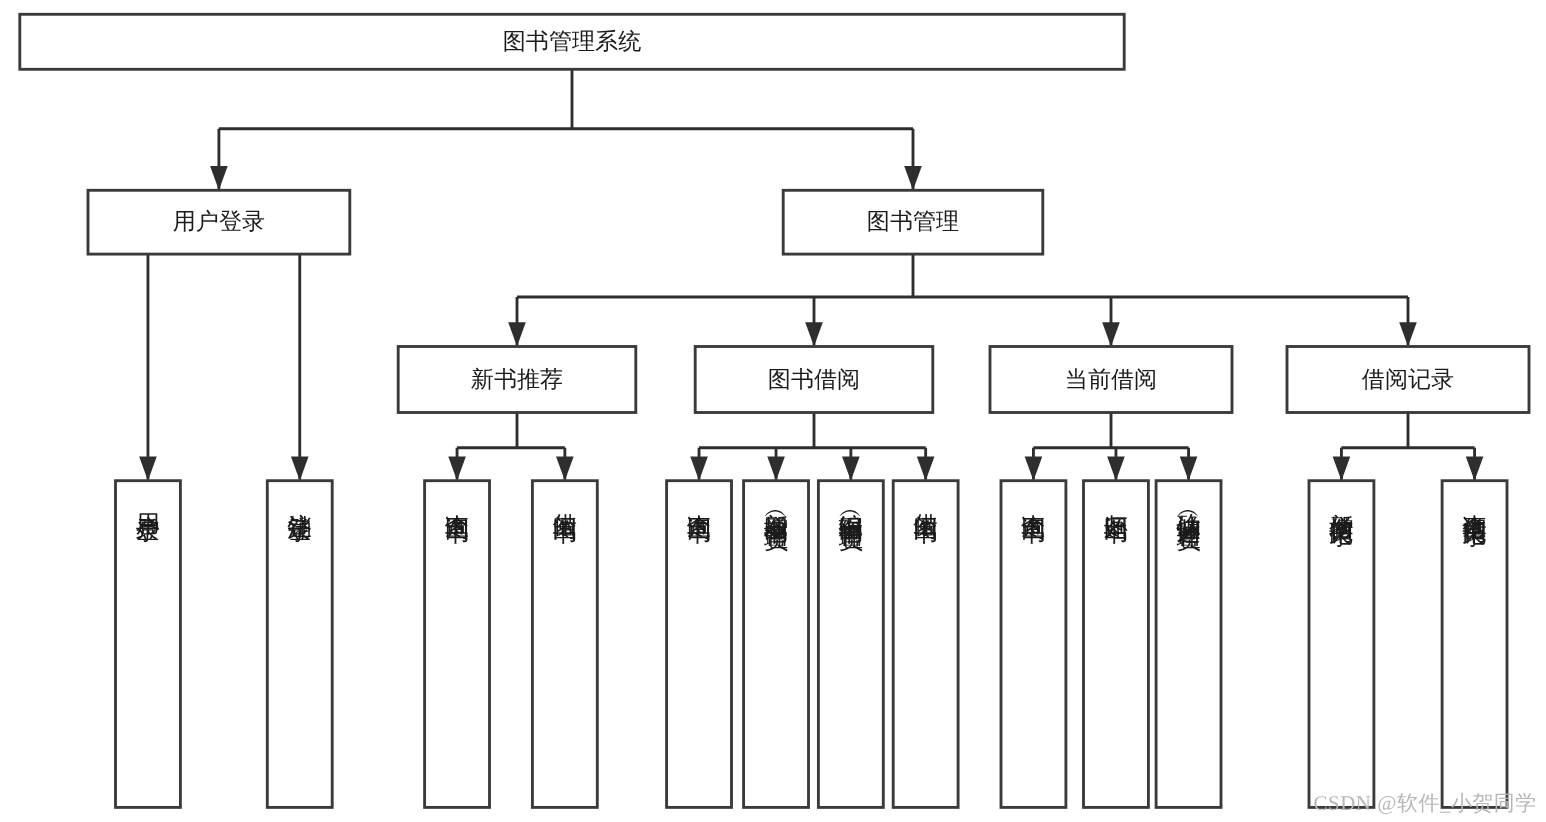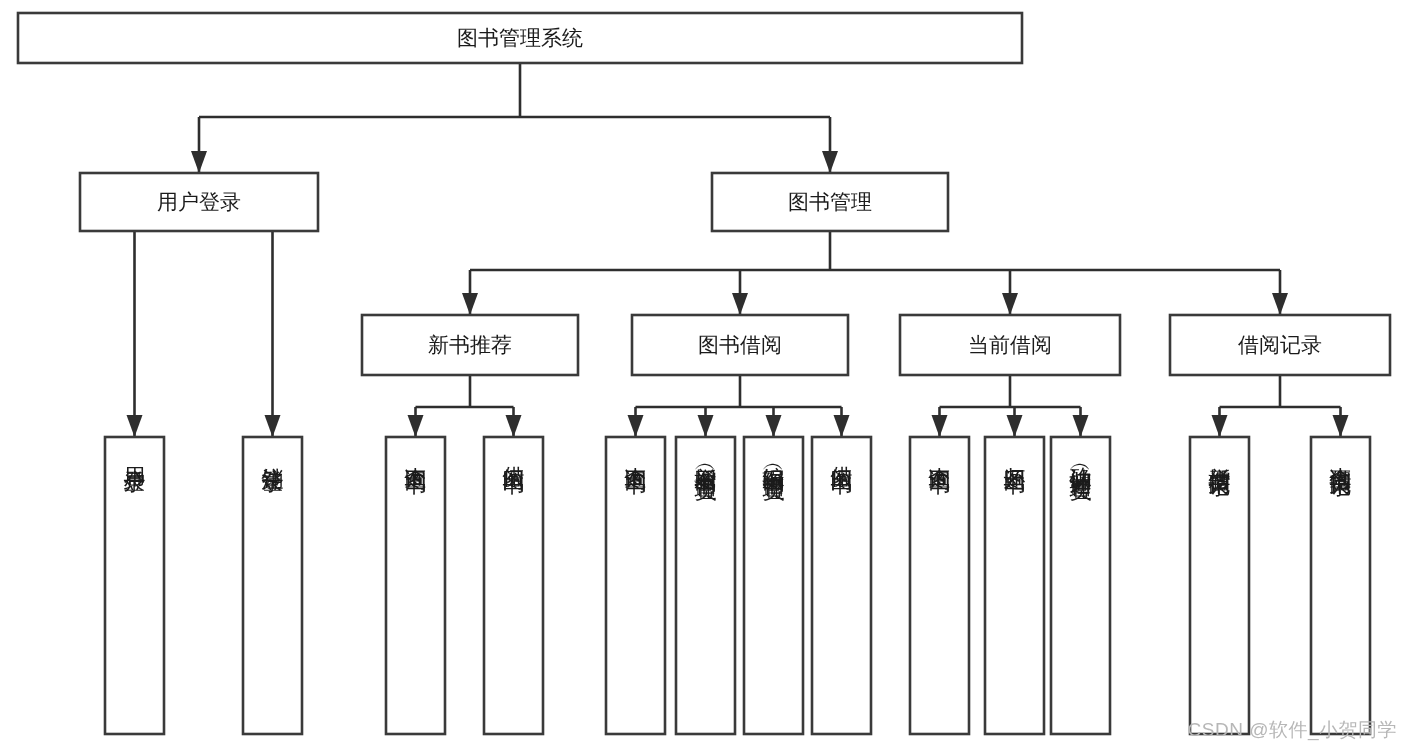--- a/index.html
+++ b/index.html
@@ -62,21 +62,21 @@
     font-size: 22px;
     line-height: 1.18;
     letter-spacing: 2px;
     color: #1b1b1b;
     white-space: nowrap;
   }
   .watermark {
     position: absolute;
     right: 8px;
     bottom: 4px;
-    font-family: Liberation Sans, sans-serif;
+    font-family: Liberation Serif, serif;
     font-size: 19px;
     color: #b7b7b7;
     letter-spacing: 0.5px;
     user-select: none;
     pointer-events: none;
   }
 </style>
 </head>
 <body>
 

